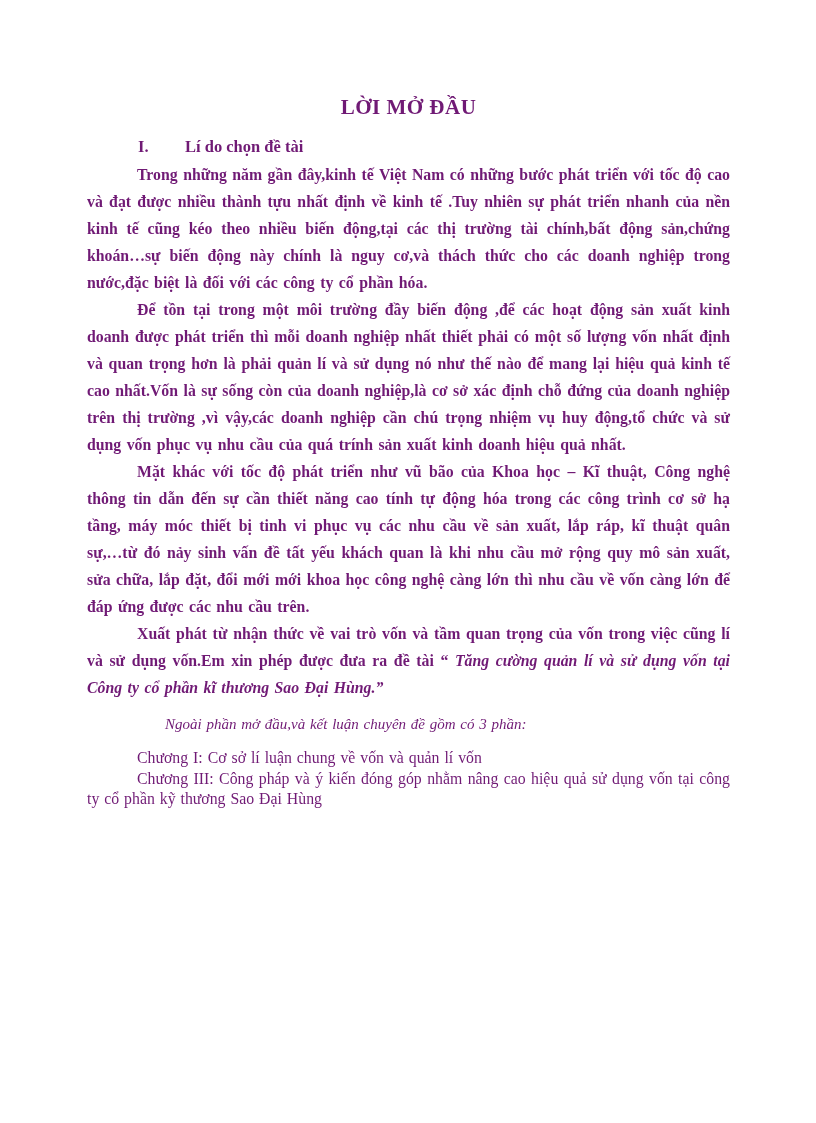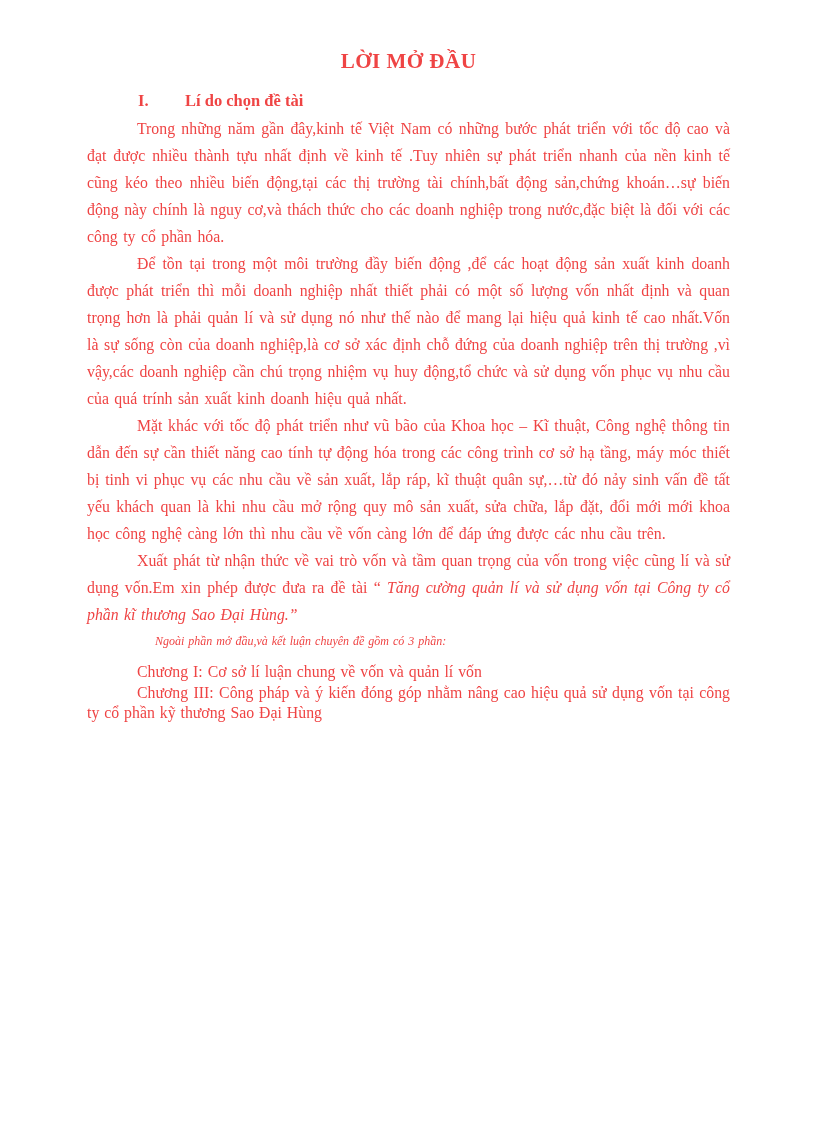--- a/index.html
+++ b/index.html
@@ -6,24 +6,24 @@
     margin: 0;
     padding: 0;
     background: #ffffff;
   }
   .page {
     position: relative;
     width: 816px;
     height: 1123px;
     margin: 0 auto;
     background: #ffffff;
-    color: #ef4444;
+    color: #701a75;
     font-family: "Liberation Serif", "DejaVu Serif", serif;
     box-sizing: border-box;
-    padding: 47px 86px 0 87px;
+    padding: 93px 86px 0 87px;
     overflow: hidden;
   }
   .doc-title {
     margin: 0;
     text-align: center;
     font-size: 21px;
     line-height: 28px;
     font-weight: bold;
     letter-spacing: 0.5px;
   }
@@ -38,30 +38,31 @@
     display: inline-block;
     width: 47px;
   }
   .body-para {
     margin: 0;
     font-size: 15.8px;
     line-height: 27px;
     text-align: justify;
     text-indent: 50px;
     word-spacing: 1.5px;
+    font-weight: bold;
   }
   .body-para.first {
     margin-top: 3px;
   }
   .italic {
     font-style: italic;
   }
   .outline-intro {
-    margin: 0;
-    font-size: 12px;
+    margin: 10px;
+    font-size: 15px;
     line-height: 27px;
     font-style: italic;
     text-indent: 68px;
     word-spacing: 1px;
   }
   .chapter-list {
     margin-top: 7px;
   }
   .chapter {
     margin: 0;

